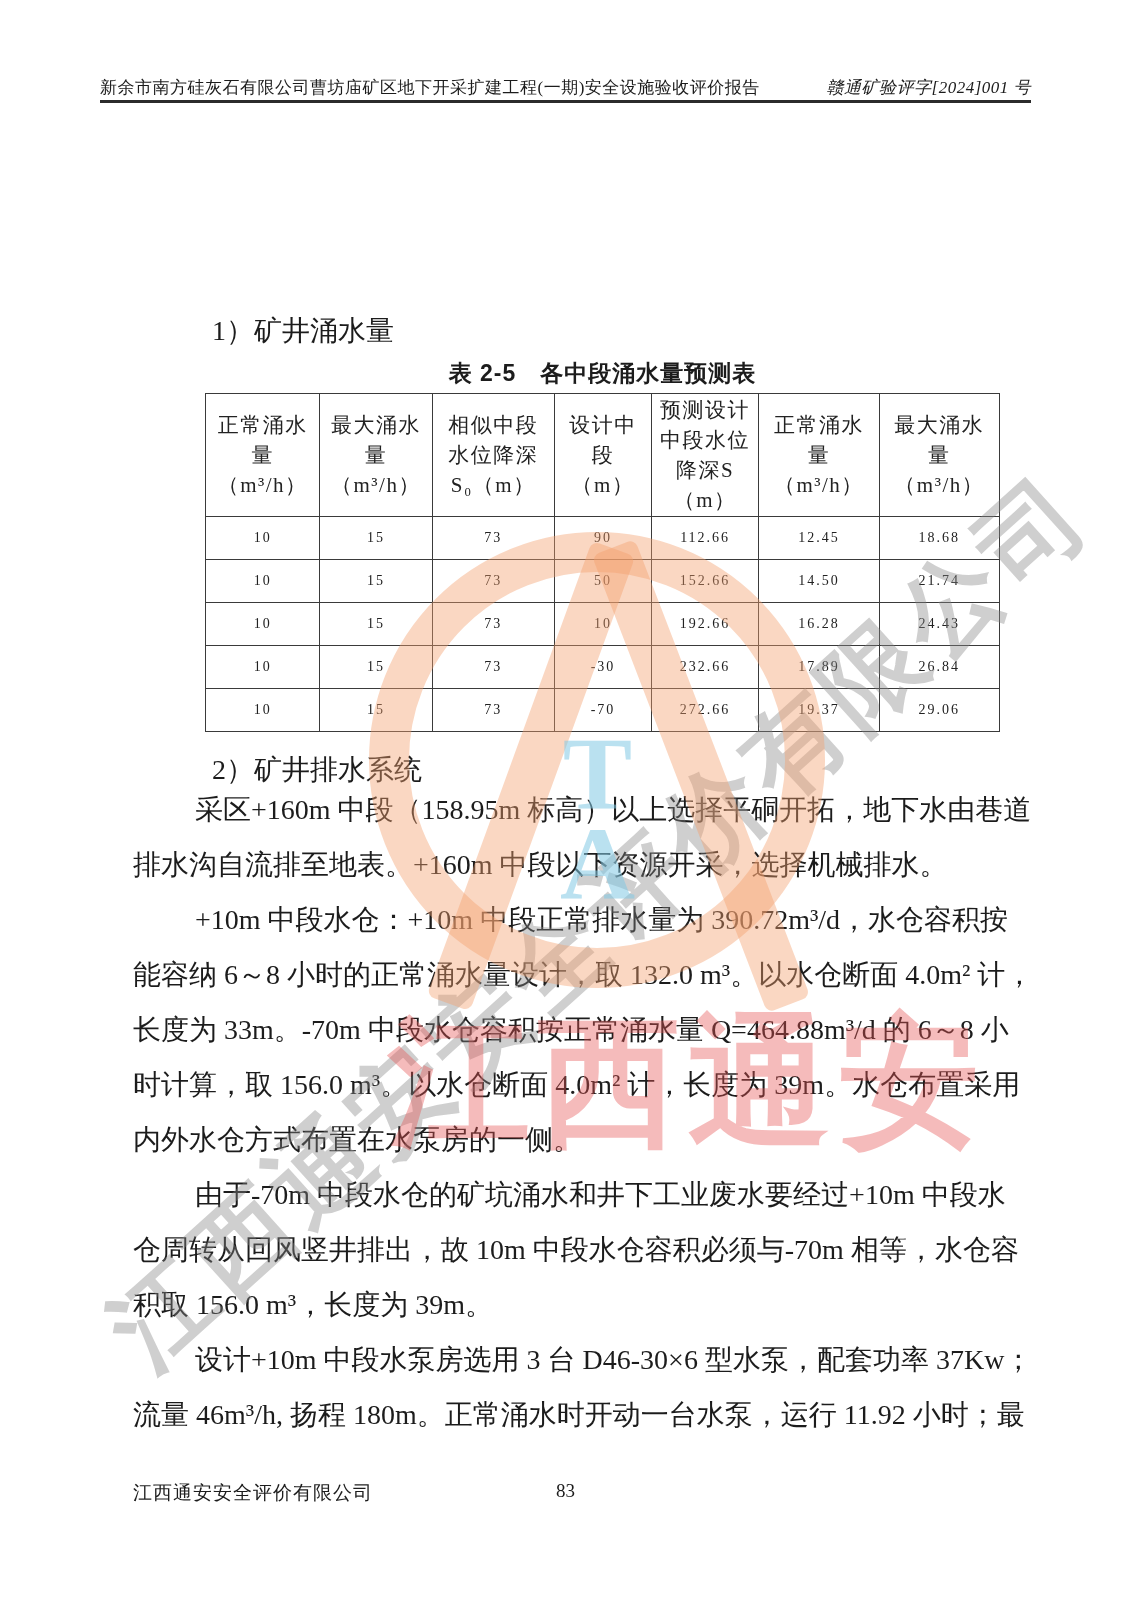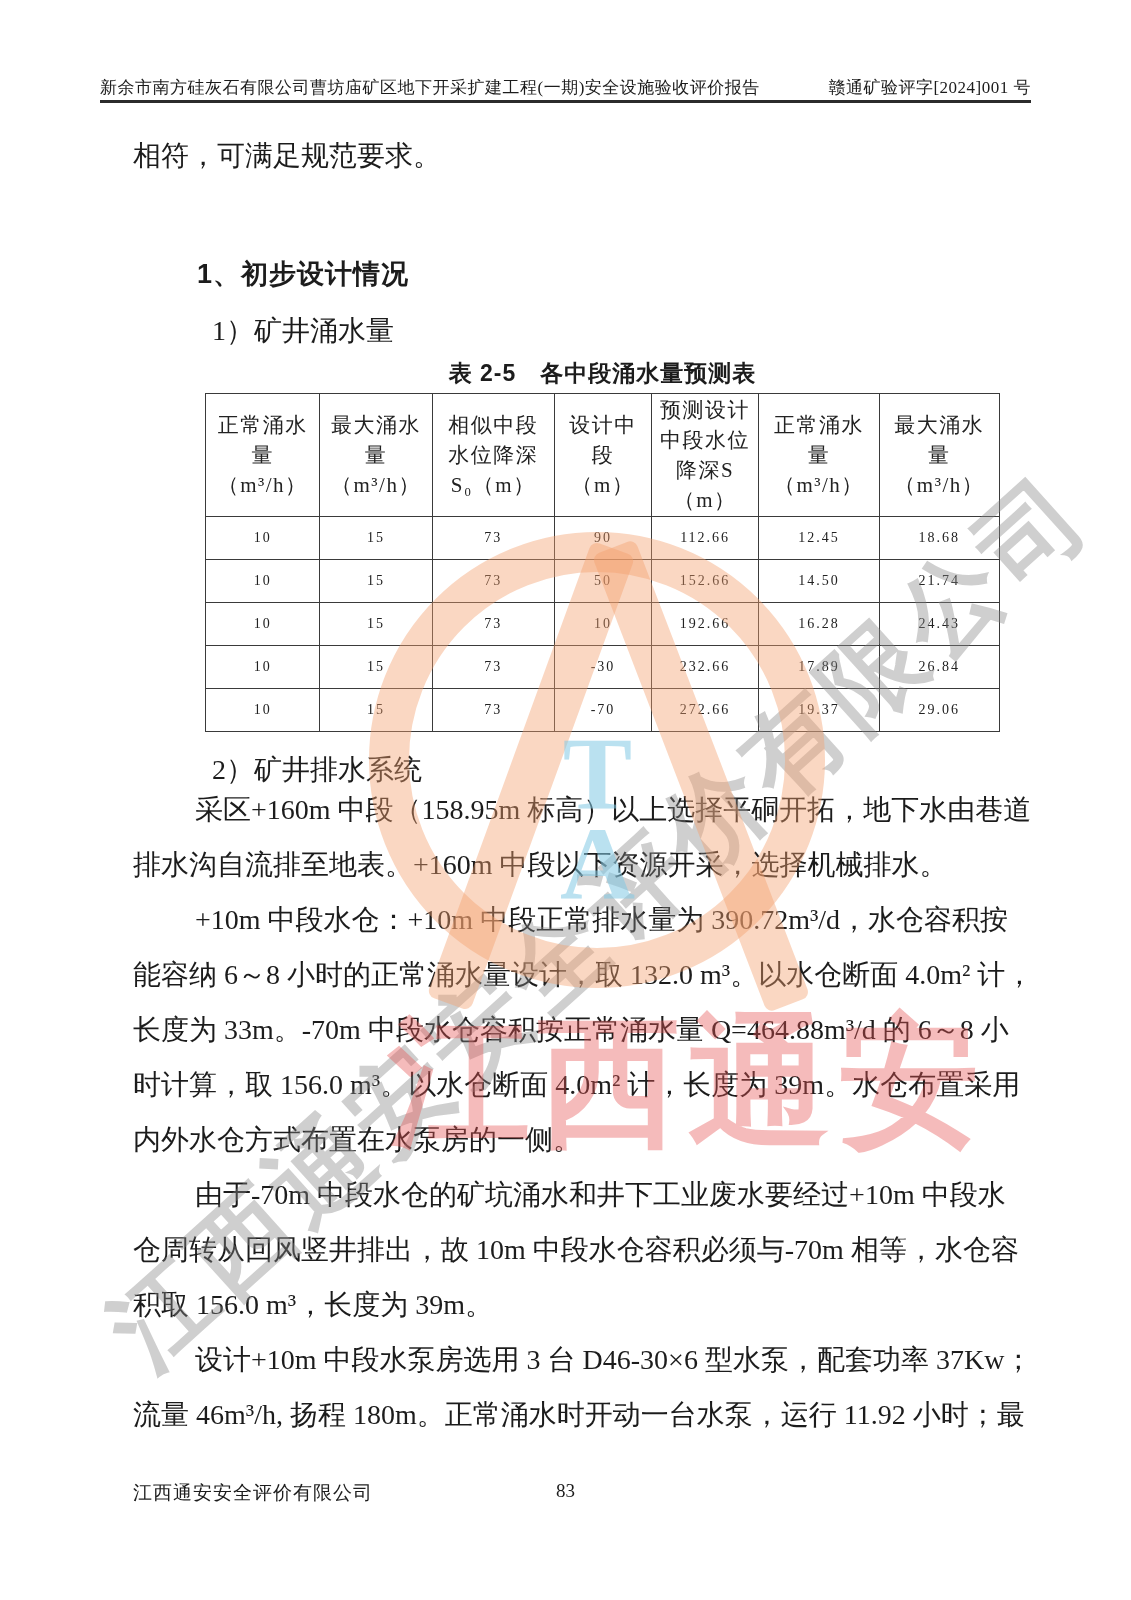--- a/index.html
+++ b/index.html
@@ -8,21 +8,21 @@
     width:1131px;height:1600px;
     margin:0 auto;
     background:#ffffff;
     font-family:"Liberation Serif","DejaVu Serif",serif;
     color:#1c1c1c;
     overflow:hidden;
   }
   .abs{position:absolute;}
   
   .hdr-left{left:100px;top:76px;font-size:17px;letter-spacing:0.5px;}
-  .hdr-right{right:100px;top:76px;font-size:17px;letter-spacing:0.5px;}
+  .hdr-right{right:100px;top:76px;font-size:17px;letter-spacing:0.5px;font-style:italic;}
   .hdr-rule{left:100px;right:100px;top:100px;height:0;border-top:3.5px solid #2b2b2b;}
   
   .line{height:55px;line-height:55px;font-size:28px;white-space:nowrap;}
   .intro{left:133px;top:128px;}
   .h259{left:133px;top:192px;font-family:"Liberation Sans","DejaVu Sans",sans-serif;
         font-weight:bold;font-size:27px;letter-spacing:1px;}
   .hsub{left:197px;top:247px;font-family:"Liberation Sans","DejaVu Sans",sans-serif;
         font-weight:bold;font-size:27px;letter-spacing:1px;}
   .item{left:212px;}
   .item1{top:303px;}
@@ -90,22 +90,20 @@
 </style>
 </head>
 <body>
 
 <div class="page">
 
   <div class="abs hdr-left">新余市南方硅灰石有限公司曹坊庙矿区地下开采扩建工程(一期)安全设施验收评价报告</div>
   <div class="abs hdr-right">赣通矿验评字[2024]001 号</div>
   <div class="abs hdr-rule"></div>
 
-  <div class="abs line intro">相符，可满足规范要求。</div>
-  <div class="abs line hsub">1、初步设计情况</div>
   <div class="abs line item item1">1）矿井涌水量</div>
 
   <div class="abs tbl-title">表 2-5　各中段涌水量预测表</div>
   <table class="wtab">
     <colgroup>
       <col class="c1">
         <col class="c2">
         <col class="c3">
         <col class="c4">
       <col class="c5">

